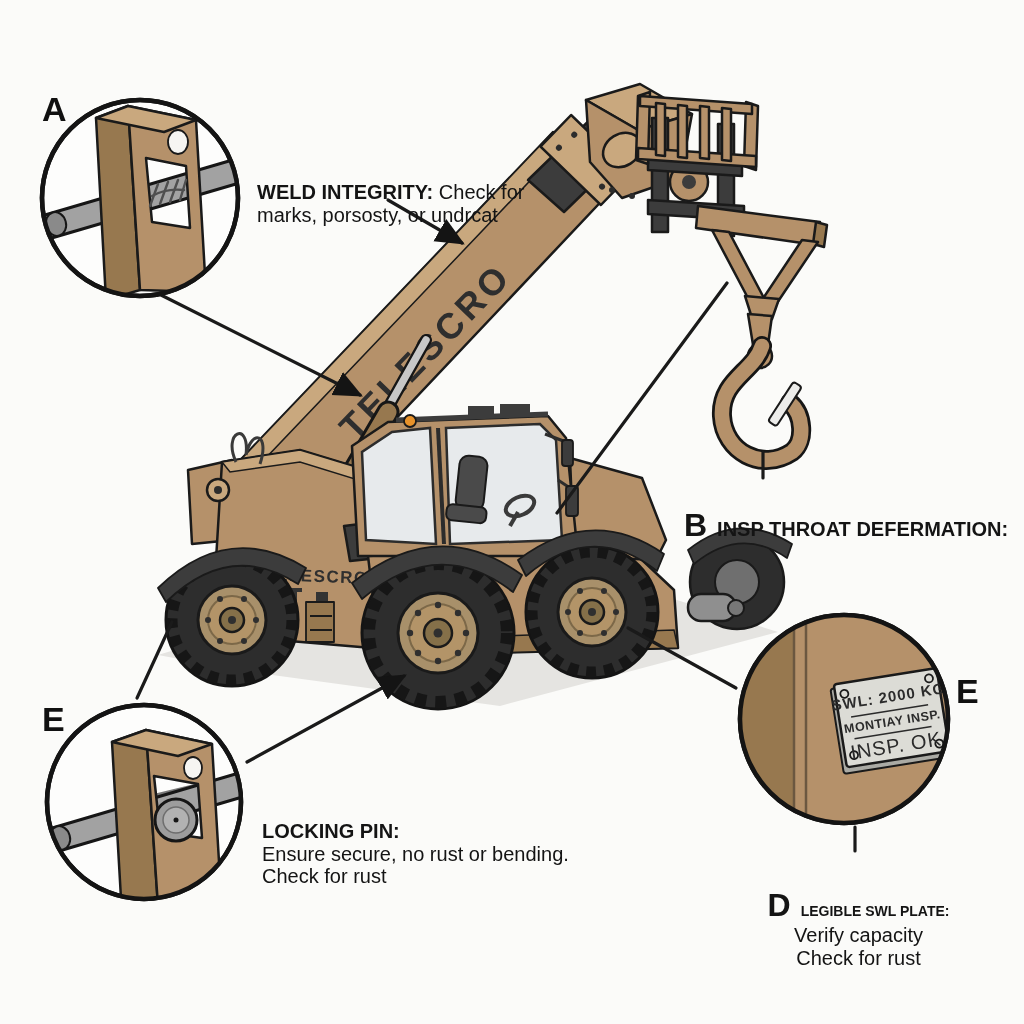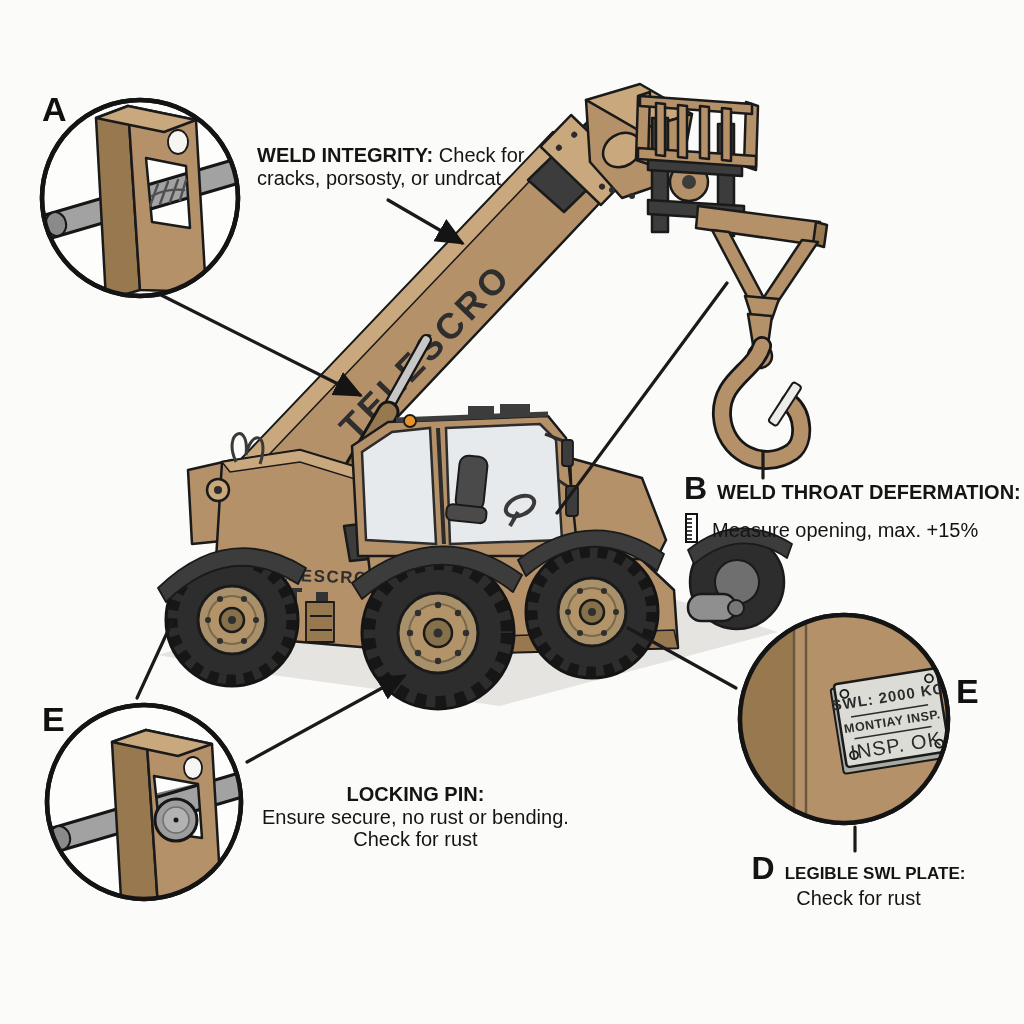--- a/index.html
+++ b/index.html
@@ -18,21 +18,21 @@
   .detail-circle{fill:#fdfdfc;stroke:#141414;stroke-width:4.5}
   .hatch{stroke:#4f4f4f;stroke-width:2.4;stroke-linecap:round}
 
   .boom-brand{font:700 36px "Liberation Sans",sans-serif;letter-spacing:4px;fill:#2e2e2e}
   .body-brand{font:700 17px "Liberation Sans",sans-serif;letter-spacing:1.5px;fill:#2f2f2f}
   .plate-line1{font:700 15px "Liberation Sans",sans-serif;letter-spacing:1px;fill:#2b2b2b}
   .plate-line2{font:700 12.5px "Liberation Sans",sans-serif;letter-spacing:.5px;fill:#2b2b2b}
   .plate-line3{font:400 20px "Liberation Sans",sans-serif;letter-spacing:1px;fill:#2b2b2b}
 
   .letter{position:absolute;font:700 34px "Liberation Sans",sans-serif;color:#101010;}
-  .txt{position:absolute;color:#141414;font-size:20px;line-height:22.5px;}
+  .txt{position:absolute;color:#141414;font-size:20px;line-height:22.5px;margin-top:37px;}
   .txt .bold{font-weight:700;}
   .row{display:flex;align-items:baseline;}
   .row .big{font:700 32px "Liberation Sans",sans-serif;margin-right:10px;}
   .row2{display:flex;align-items:center;margin-top:6px;}
   .center{text-align:center;}
   .ruler{display:inline-block;margin-right:12px;}
 </style>
 </head>
 <body>
 
@@ -313,55 +313,42 @@
     </g>
     <circle cx="844" cy="719" r="104" fill="none" stroke="#141414" stroke-width="4.5"></circle>
   </g>
 </svg>
 
 <div class="letter" style="left:42px;top:90px;">A</div>
 
 <div class="txt" style="left:257px;top:144px;">
   <div><span class="bold">WELD INTEGRITY:</span>
     <span>Check for</span></div>
-  <div>cracks, porsosty, or undrcat</div>
+  <div>marks, porsosty, or undrcat</div>
 </div>
 
 <div class="txt" style="left:684px;top:470px;">
   <div class="row">
     <span class="big">B</span>
-    <span class="bold">WELD THROAT DEFERMATION:</span>
+    <span class="bold">INSP THROAT DEFERMATION:</span>
   </div>
-  <div class="row2">
-    <span class="ruler">
-      <svg width="16" height="30" viewBox="0 0 16 30">
-        <rect x="2" y="1" width="11" height="28" fill="#ffffff" stroke="#111" stroke-width="2"></rect>
-        <line x1="2" y1="6" x2="8" y2="6" stroke="#111" stroke-width="1.6"></line>
-        <line x1="2" y1="10" x2="8" y2="10" stroke="#111" stroke-width="1.6"></line>
-        <line x1="2" y1="14" x2="8" y2="14" stroke="#111" stroke-width="1.6"></line>
-        <line x1="2" y1="18" x2="8" y2="18" stroke="#111" stroke-width="1.6"></line>
-        <line x1="2" y1="22" x2="8" y2="22" stroke="#111" stroke-width="1.6"></line>
-        <line x1="2" y1="26" x2="8" y2="26" stroke="#111" stroke-width="1.6"></line>
-      </svg>
-    </span>
-    <span>Measure opening, max. +15%</span>
-  </div>
 </div>
 
 <div class="letter" style="left:42px;top:700px;">E</div>
 
-<div class="txt" style="left:262px;top:783px;text-align:center;">
+<div class="txt" style="left:262px;top:783px;">
   <div class="bold">LOCKING PIN:</div>
   <div>Ensure secure, no rust or bending.</div>
   <div>Check for rust</div>
 </div>
 
 <div class="letter" style="left:956px;top:672px;">E</div>
 
 <div class="txt center" style="left:706px;top:850px;width:305px;">
   <div class="row" style="justify-content:center;">
     <span class="big">D</span>
-    <span class="bold" style="font-size:17px;">LEGIBLE SWL PLATE:</span>
+    <span class="bold" style="font-size:14px;">LEGIBLE SWL PLATE:</span>
   </div>
+  <div>Verify capacity</div>
   <div>Check for rust</div>
 </div>
 
 </div>
 
 </body></html>

